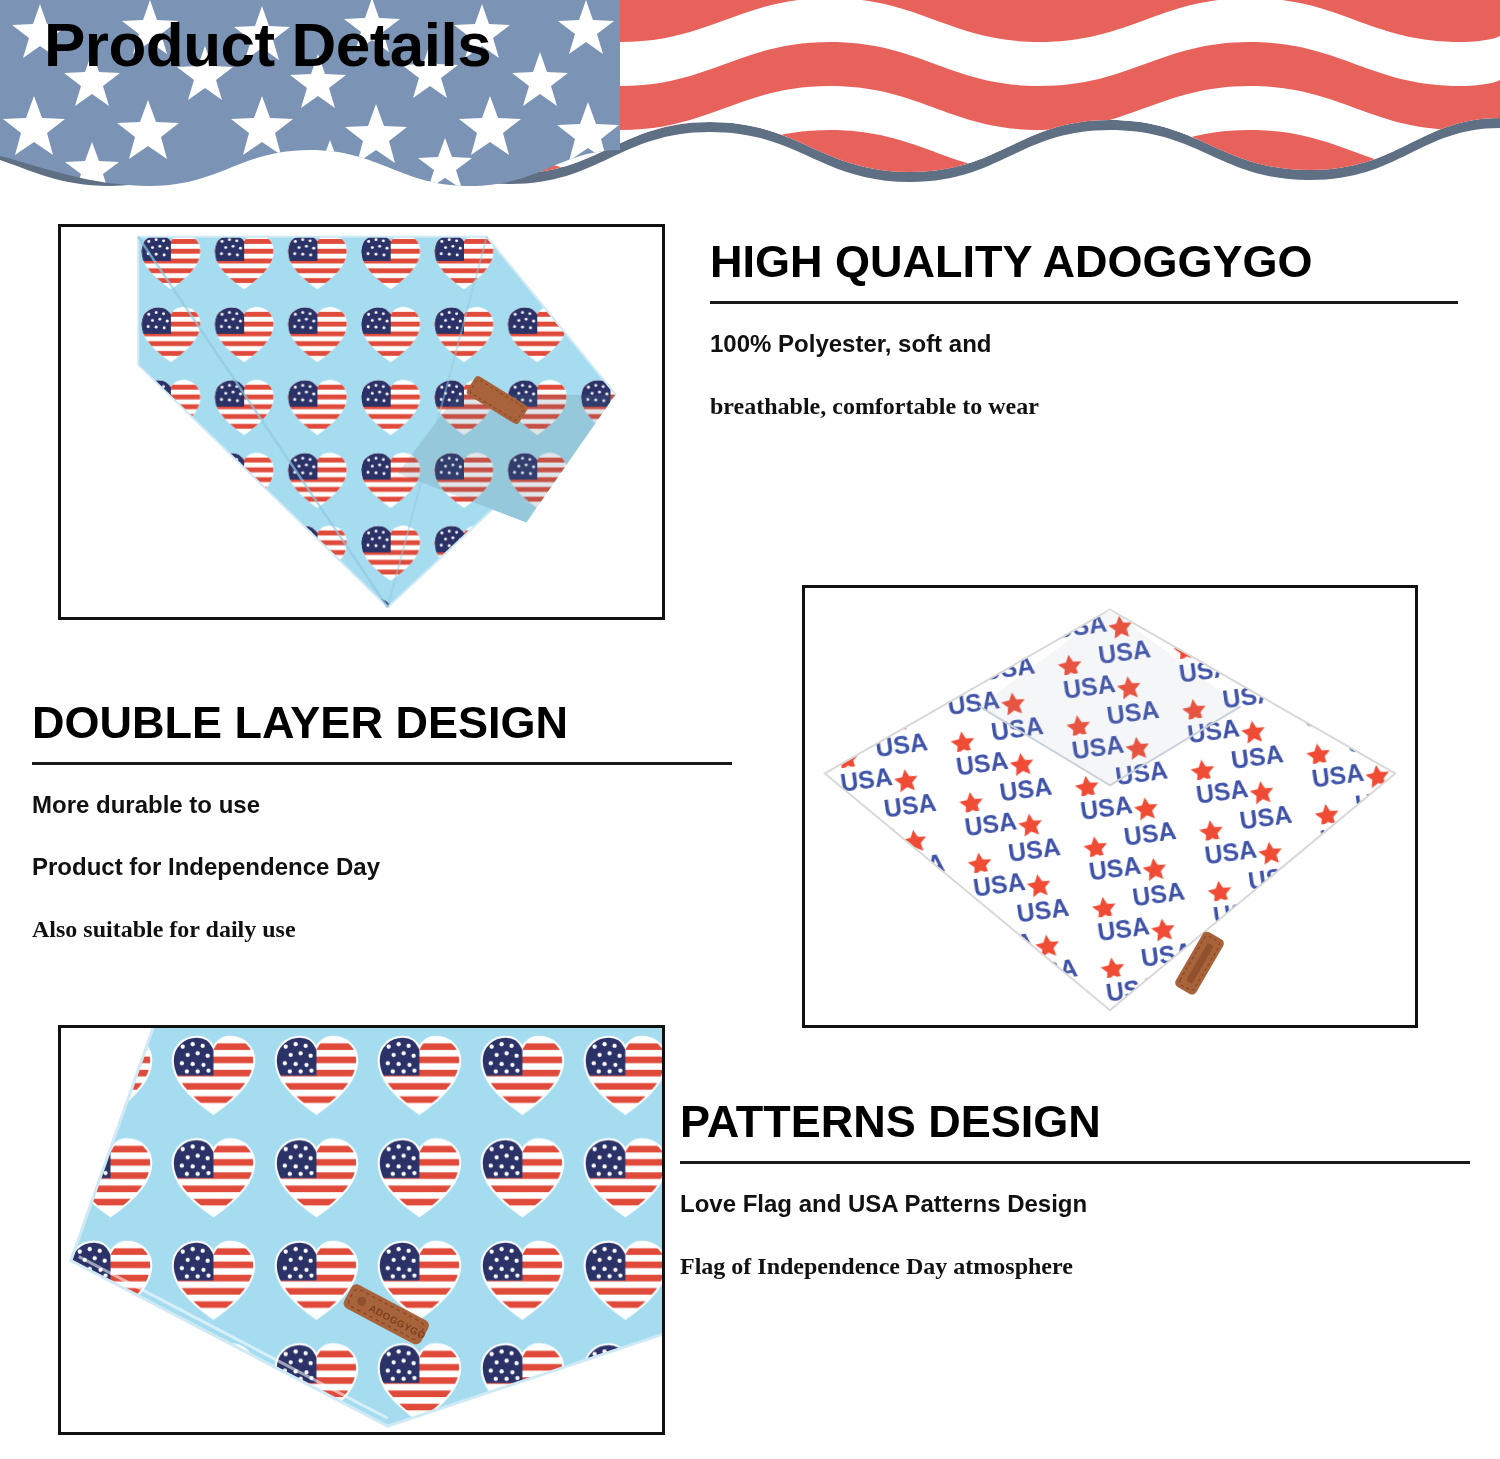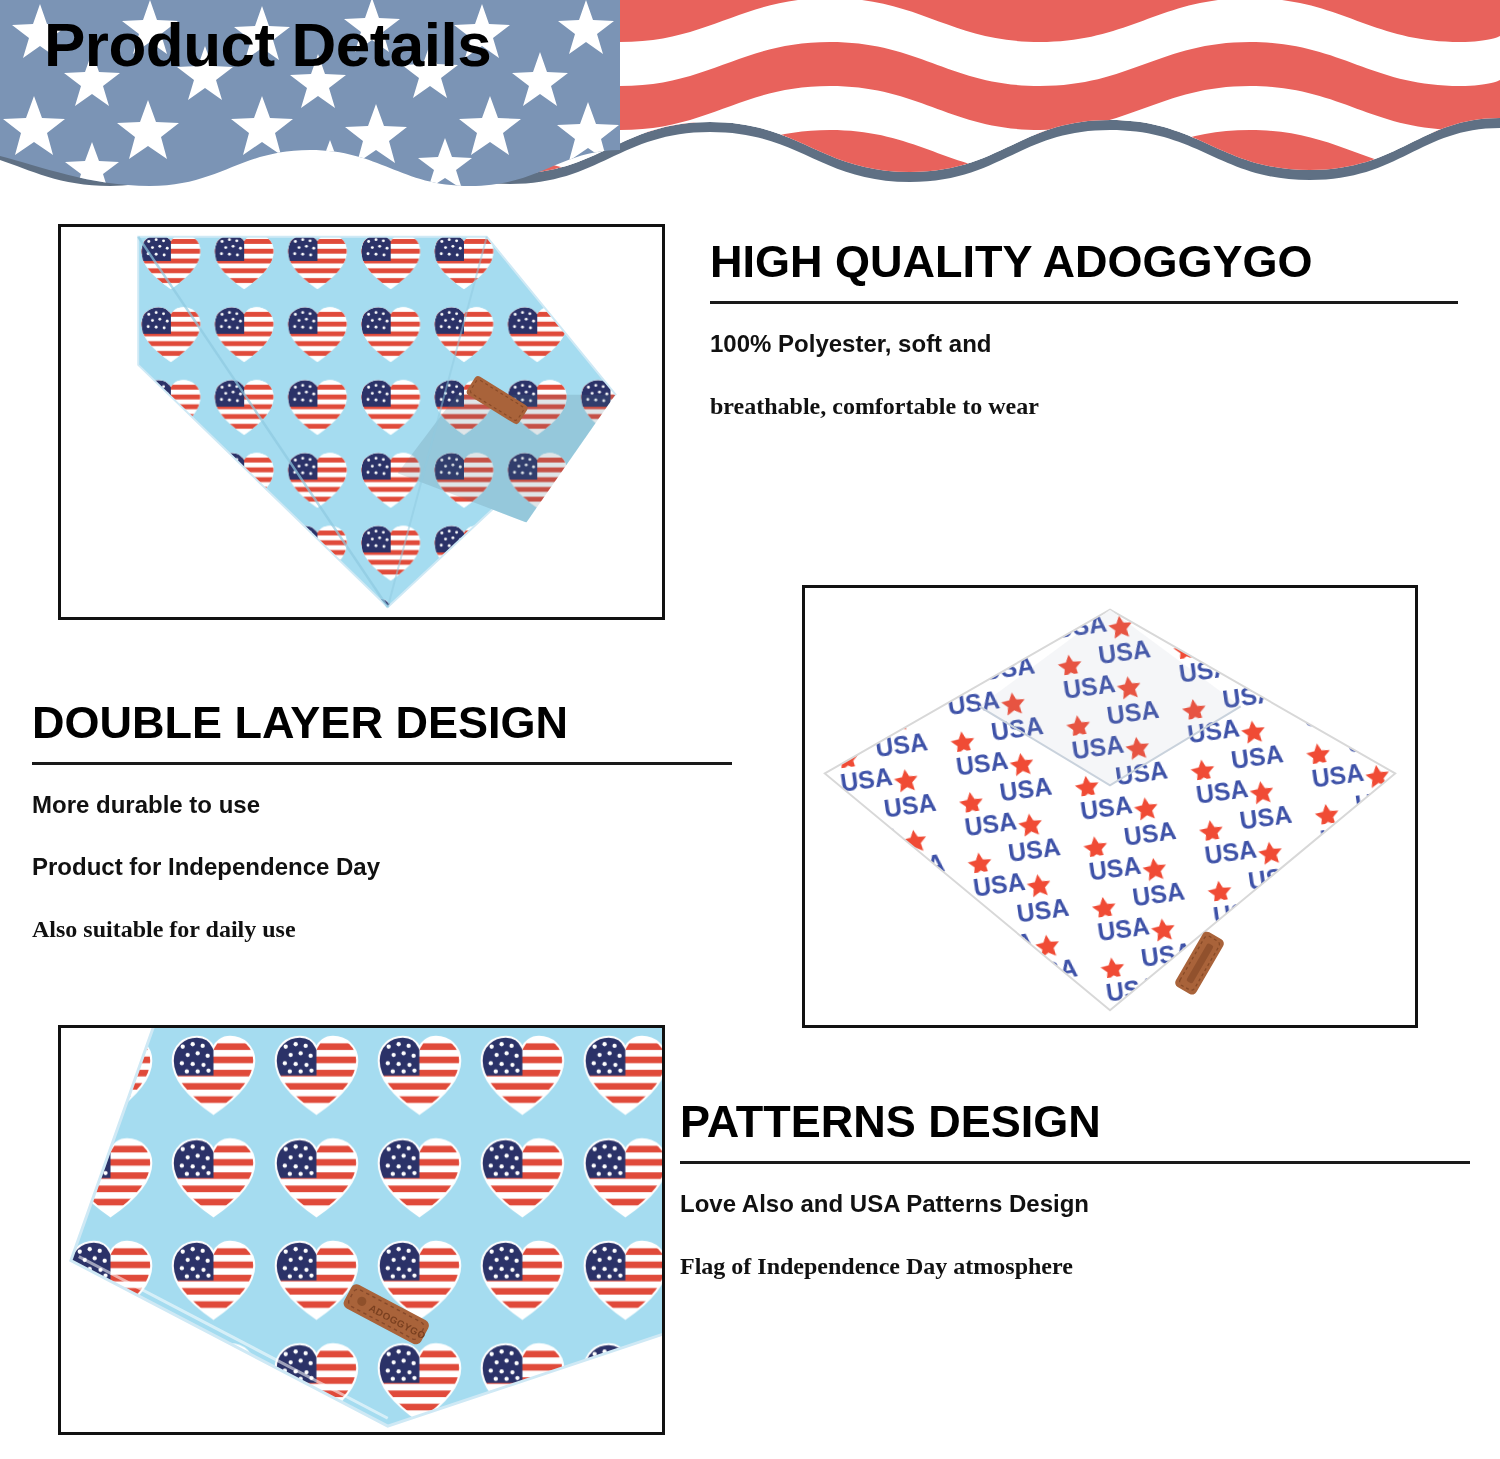--- a/index.html
+++ b/index.html
@@ -394,15 +394,15 @@
   <div class="feature-title">DOUBLE LAYER DESIGN</div>
   <div class="feature-rule"></div>
   <div class="feature-line">More durable to use</div>
   <div class="feature-line">Product for Independence Day</div>
   <div class="feature-line">Also suitable for daily use</div>
 </div>
 
 <div class="feature" id="feature-patterns">
   <div class="feature-title">PATTERNS DESIGN</div>
   <div class="feature-rule"></div>
-  <div class="feature-line">Love Also and USA Patterns Design</div>
+  <div class="feature-line">Love Flag and USA Patterns Design</div>
   <div class="feature-line">Flag of Independence Day atmosphere</div>
 </div>
 
 </body></html>

